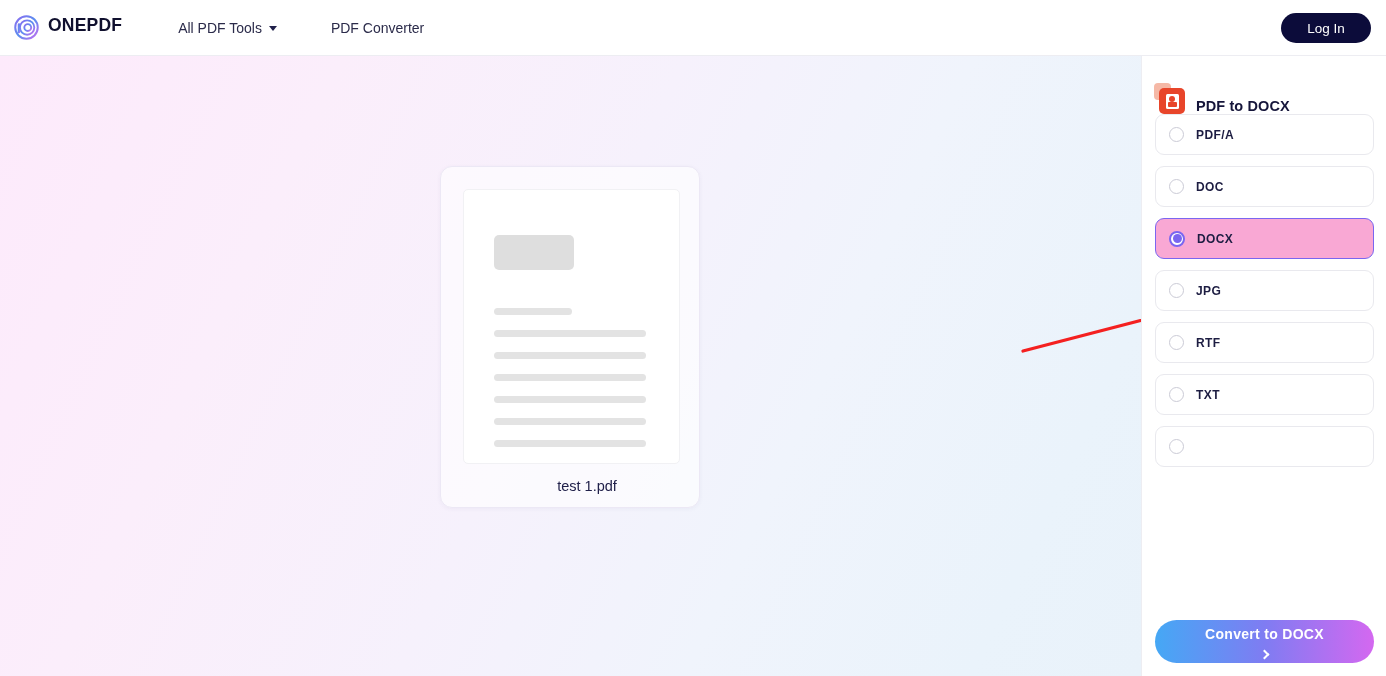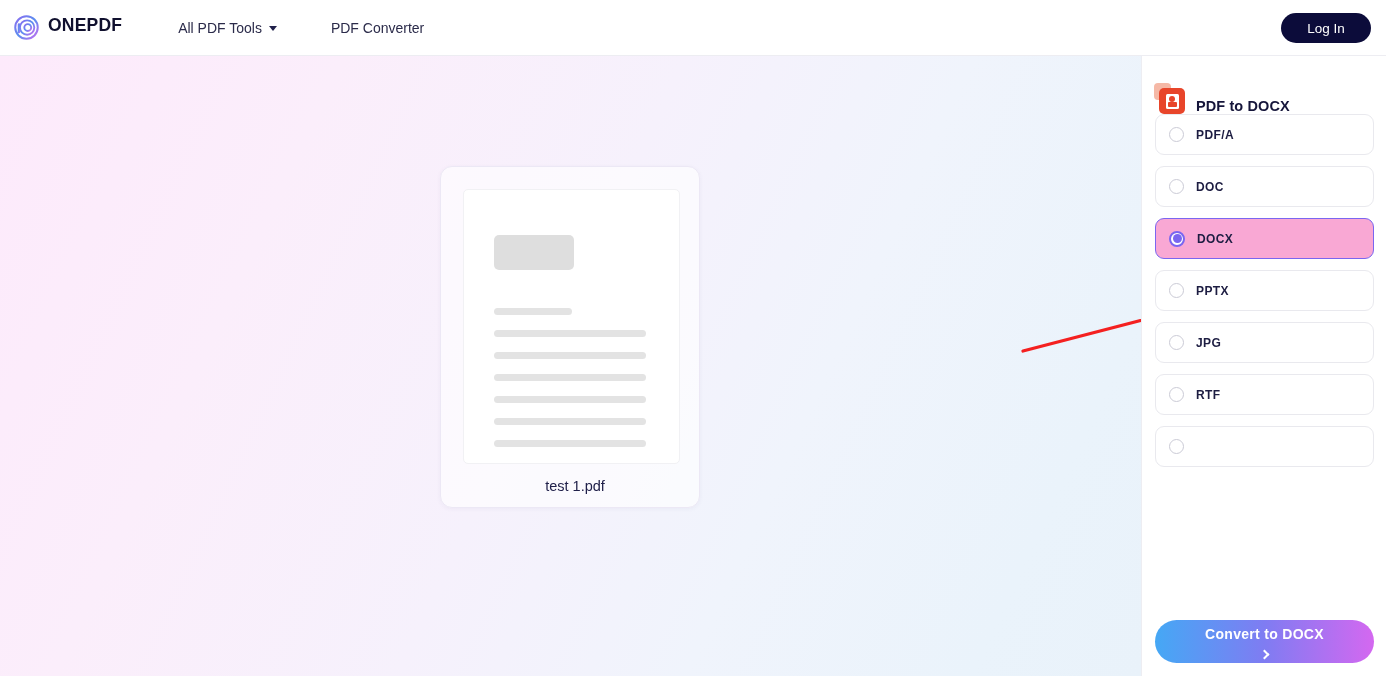--- a/index.html
+++ b/index.html
@@ -142,21 +142,21 @@
   .thumb-line {
     position: absolute;
     left: 30px;
     height: 7px;
     background: #e3e3e3;
     border-radius: 4px;
   }
 
   .file-name {
     position: absolute;
-    left: 4px;
+    left: 16px;
     top: 311px;
     width: 260px;
     text-align: center;
     font-size: 14.5px;
     color: #20204a;
   }
 
   
   .arrow-svg {
     position: absolute;
@@ -428,29 +428,29 @@
       <div class="option">
         <span class="radio"></span>
         <span class="option-label">DOC</span>
       </div>
       <div class="option selected">
         <span class="radio"></span>
         <span class="option-label">DOCX</span>
       </div>
       <div class="option">
         <span class="radio"></span>
-        <span class="option-label">PPTX</span>
-      </div>
-      <div class="option">
-        <span class="radio"></span>
         <span class="option-label">JPG</span>
       </div>
       <div class="option">
         <span class="radio"></span>
         <span class="option-label">RTF</span>
+      </div>
+      <div class="option">
+        <span class="radio"></span>
+        <span class="option-label">TXT</span>
       </div>
       <div class="option">
         <span class="radio"></span>
         <span class="option-label"></span>
       </div>
     </div>
 
     <div class="list-fade"></div>
 
     <button class="convert-btn">

